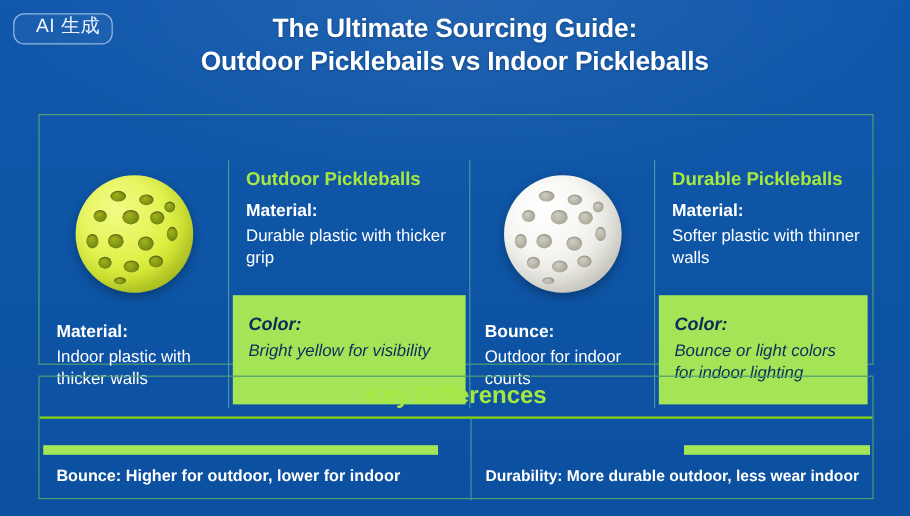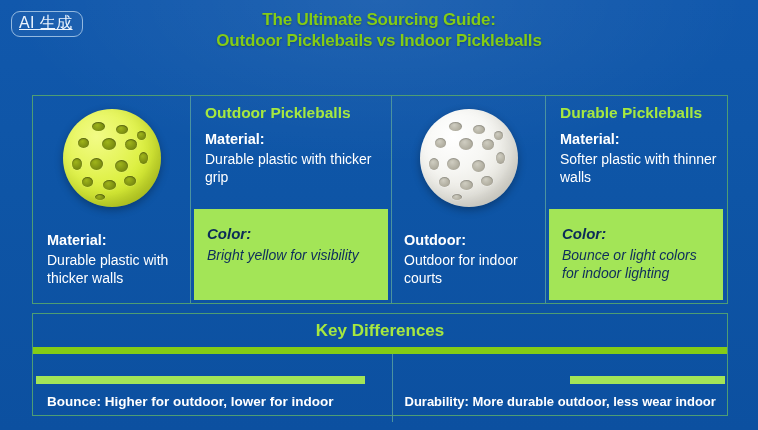--- a/index.html
+++ b/index.html
@@ -15,45 +15,44 @@
     background:
       radial-gradient(ellipse 70% 55% at 50% 0%, rgba(255,255,255,.07), rgba(255,255,255,0) 70%),
       linear-gradient(180deg,#1158ac 0%,#0e55a6 45%,#0c50a0 100%);
     pointer-events:none;
   }
 
   
   .ai-badge{
     position:absolute;left:11px;top:11px;
     border:1.4px solid #93b9e0;border-radius:9px;
-    padding:3px 9px 4px 7px;
+    padding:3px 9px 4px 18px;
     color:#ecf4fd;font-size:16px;letter-spacing:.4px;
     line-height:1.05;white-space:nowrap;
     background:rgba(255,255,255,.04);
-    text-decoration:underline;
   }
 
   
   .title{
     position:absolute;left:0;right:0;top:10px;
-    text-align:center;color:#84cc16;
-    font-size:17px;font-weight:bold;line-height:1.23;
+    text-align:center;color:#ffffff;
+    font-size:22px;font-weight:bold;line-height:1.23;
     letter-spacing:-.2px;
     text-shadow:0 1px 2px rgba(0,0,0,.28);
   }
   .title .l2{display:block;}
 
   
   .card{
     position:absolute;left:32px;top:95px;width:696px;height:209px;
     border:1px solid #4e9d74;
     box-sizing:border-box;
     display:flex;
   }
-  .col{position:relative;box-sizing:border-box;height:100%;}
+  .col{position:relative;box-sizing:border-box;height:100%;margin-top:37px;}
   .col + .col{border-left:1px solid #4b93a0;}
 
   .col-img{width:157px;}
   .col-txt{width:201px;}
   .col-img2{width:154px;}
   .col-txt2{width:181px;}
 
   
   .ball-wrap{
     position:absolute;left:0;right:0;top:8px;height:108px;
@@ -113,22 +112,22 @@
   }
   .block-green b{display:block;font-weight:bold;font-size:15px;color:#0b2b58;margin-bottom:2px;}
 
   
   .kd{
     position:absolute;left:32px;top:313px;width:696px;height:103px;
     border:1px solid #4e9d74;box-sizing:border-box;
   }
   .kd-head{
     height:33px;line-height:33px;text-align:center;
-    color:#a6e840;font-weight:bold;font-size:17px;
-    border-bottom:7px solid #84cc16;
+    color:#a6e840;font-weight:bold;font-size:20px;
+    border-bottom:2px solid #84cc16;
   }
   .kd-row{display:flex;height:68px;gap:24px;}
   .kd-cell{position:relative;flex:1;box-sizing:border-box;height:100%;}
   .kd-cell + .kd-cell{border-left:1px solid #4b93a0;text-decoration:underline;}
   .kd-bar{
     position:absolute;left:3px;right:3px;top:22px;height:8px;
     background:#a3e557;
   }
   .kd-bar.partial{left:53%;right:2px;}
   .kd-label{
@@ -167,21 +166,21 @@
           <div class="hole" style="left:20%;top:69%;width:11px;height:10px;"></div>
           <div class="hole" style="left:41%;top:72%;width:13px;height:10px;"></div>
           <div class="hole" style="left:63%;top:68%;width:12px;height:10px;"></div>
           <div class="hole" style="left:76%;top:22%;width:9px;height:9px;"></div>
           <div class="hole" style="left:33%;top:87%;width:10px;height:6px;"></div>
         </div>
       </div>
     </div>
     <div class="cap">
       <b>Material:</b>
-      <span>Durable plastic with thicker walls</span>
+      <span>Indoor plastic with thicker walls</span>
     </div>
   </div>
 
   <div class="col col-txt">
     <div class="colhead">Outdoor Pickleballs</div>
     <div class="block-plain">
       <b>Material:</b>
       <span>Durable plastic with thicker grip</span>
     </div>
     <div class="block-green">
@@ -205,21 +204,21 @@
           <div class="hole" style="left:54%;top:52%;width:13px;height:12px;"></div>
           <div class="hole" style="left:20%;top:69%;width:11px;height:10px;"></div>
           <div class="hole" style="left:41%;top:72%;width:13px;height:10px;"></div>
           <div class="hole" style="left:63%;top:68%;width:12px;height:10px;"></div>
           <div class="hole" style="left:76%;top:22%;width:9px;height:9px;"></div>
           <div class="hole" style="left:33%;top:87%;width:10px;height:6px;"></div>
         </div>
       </div>
     </div>
     <div class="cap cap2">
-      <b>Outdoor:</b>
+      <b>Bounce:</b>
       <span>Outdoor for indoor courts</span>
     </div>
   </div>
 
   <div class="col col-txt2">
     <div class="colhead">Durable Pickleballs</div>
     <div class="block-plain">
       <b>Material:</b>
       <span>Softer plastic with thinner walls</span>
     </div>

